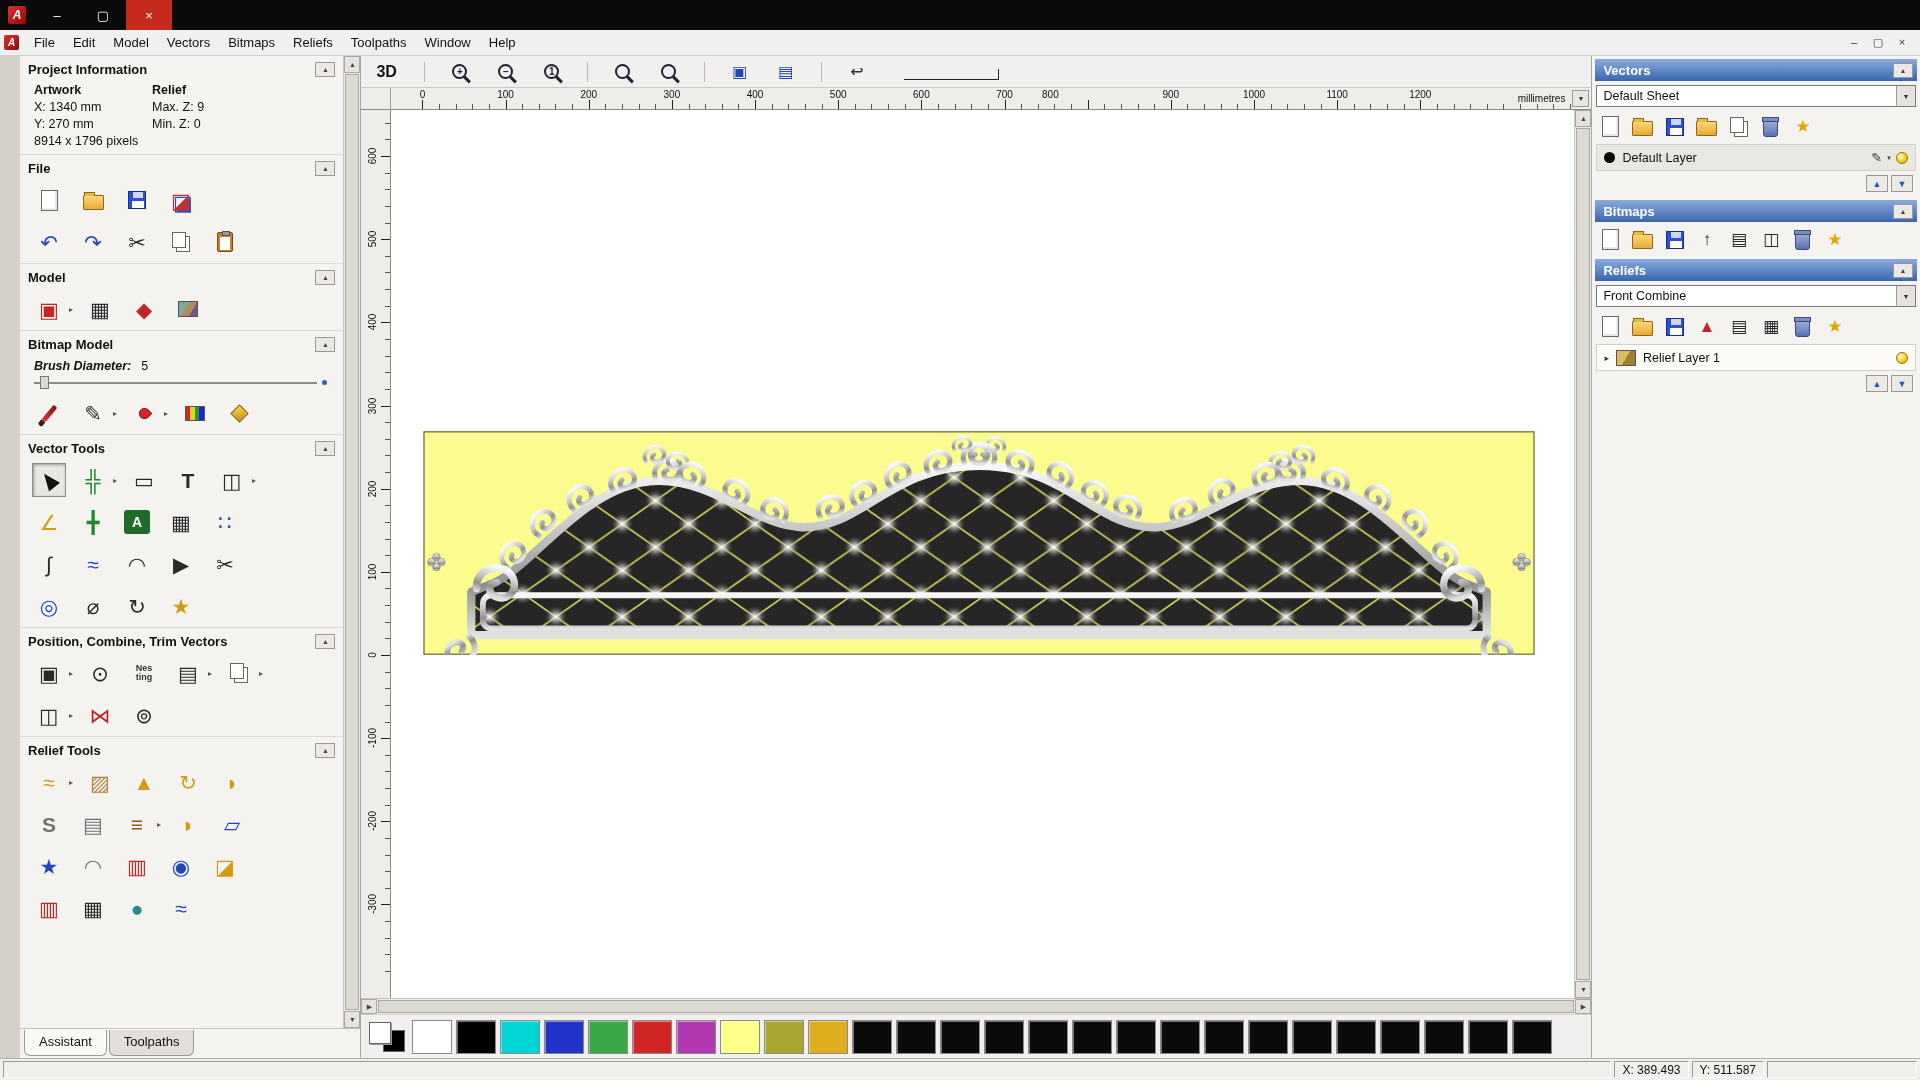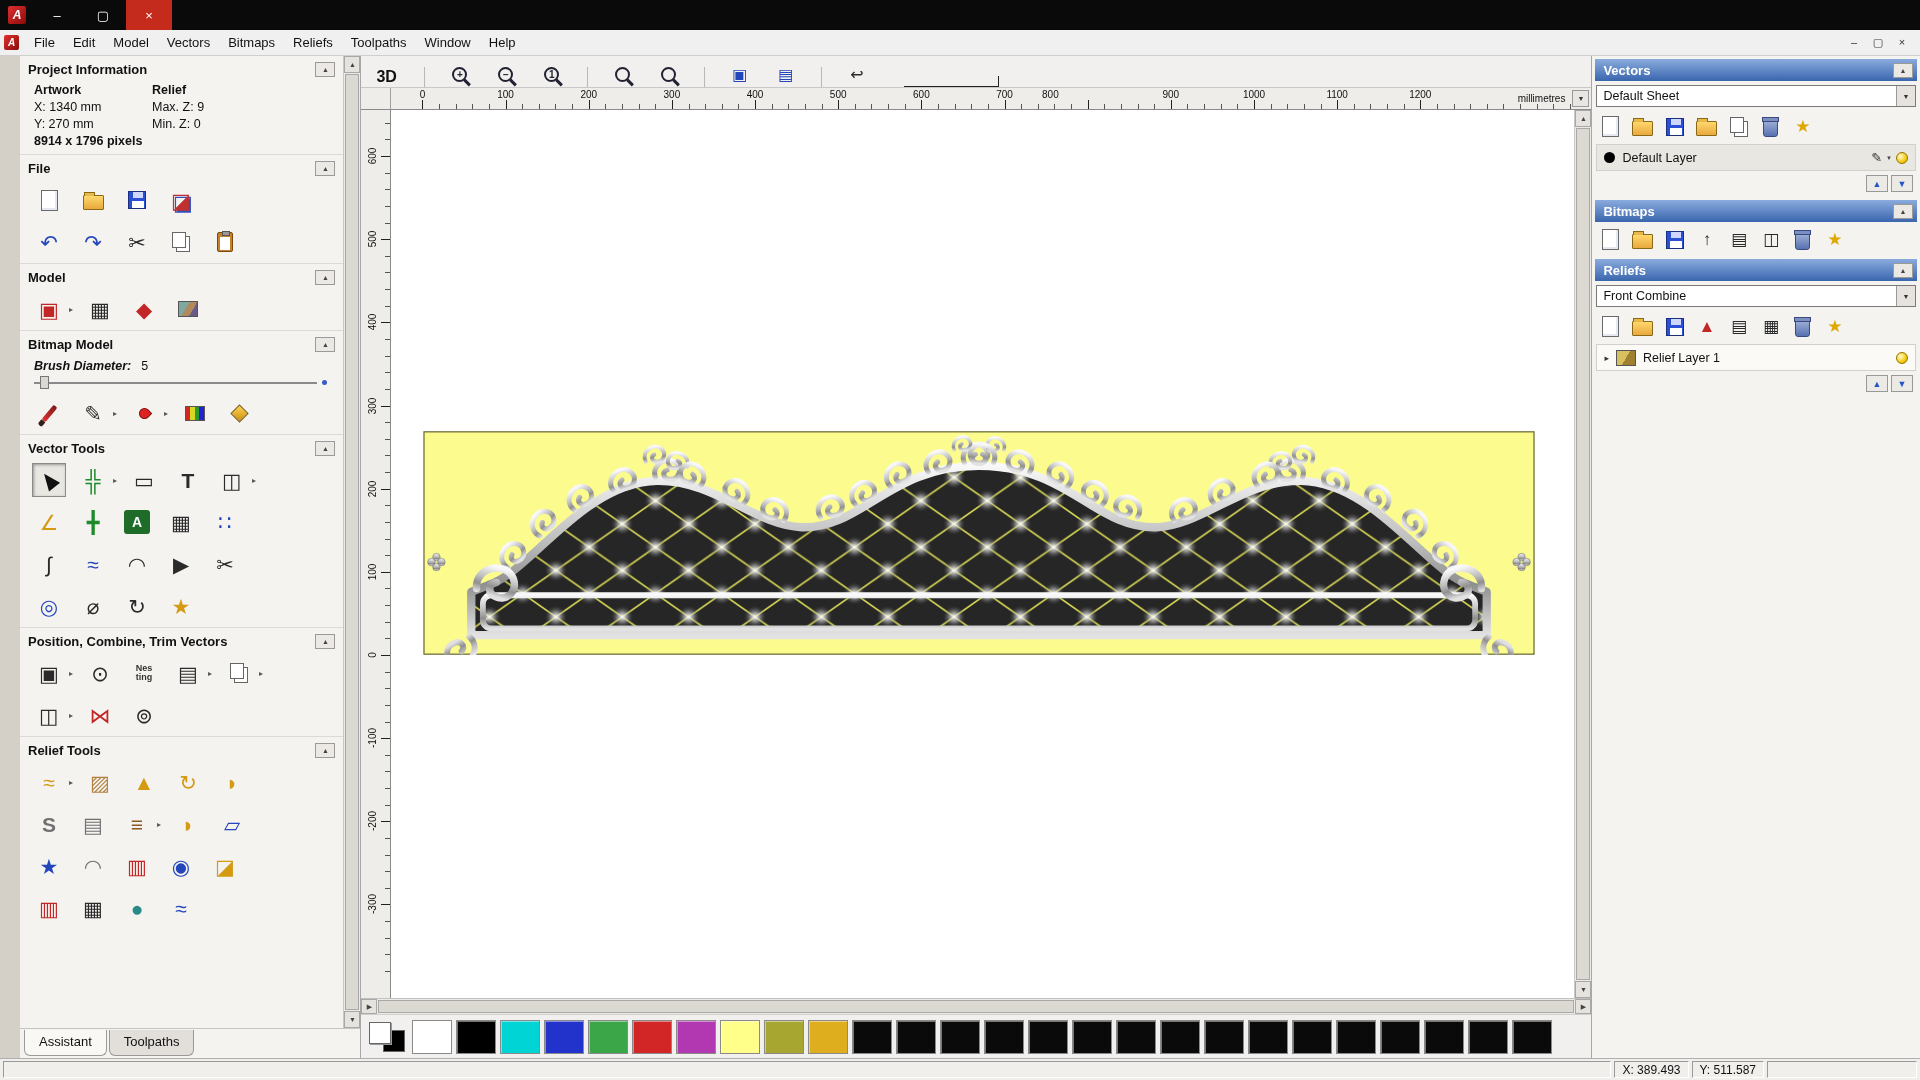--- a/index.html
+++ b/index.html
@@ -76,21 +76,21 @@
 .vscroll{width:17px;background:#efede9;border-left:1px solid #c8c8c8;display:flex;flex-direction:column;flex:none;}
 .sb-btn{height:17px;background:#e6e3de;border:1px solid #a8a8a8;font-size:7px;display:flex;align-items:center;justify-content:center;color:#444;flex:none;}
 .sb-track{flex:1;position:relative;background:#edebe7;}
 .sb-thumb{position:absolute;left:1px;right:1px;top:1px;bottom:1px;background:#dcd9d3;border:1px solid #a8a8a8;}
 
 .lp-tabs{height:30px;display:flex;gap:2px;padding:1px 4px 0;background:#f4f3f0;border-top:1px solid #c6c4c0;}
 .tab{padding:4px 14px;border:1px solid #9a9a9a;border-top:none;border-radius:0 0 6px 6px;background:#e2dfda;font-size:13px;height:26px;}
 .tab.active{background:#f9f8f5;}
 
 .center{width:1243px;display:flex;flex-direction:column;background:#f0f0f0;}
-.toolbar2d{height:32px;display:flex;align-items:flex-end;gap:20px;padding:0 10px;background:#f1f0ee;border-bottom:1px solid #c8c8c8;}
+.toolbar2d{height:32px;display:flex;align-items:center;gap:20px;padding:0 10px;background:#f1f0ee;border-bottom:1px solid #c8c8c8;}
 .btn3d{font-weight:bold;font-size:16px;padding:1px 5px;}
 .tsep{width:1px;height:20px;background:#b8b8b8;margin:0 2px;}
 .tbtn{width:26px;height:26px;display:flex;align-items:center;justify-content:center;}
 .tbtn .g{font-size:16px;}
 .linewidget{width:95px;height:16px;border-bottom:1px solid #222;position:relative;margin-left:14px;}
 .linewidget::after{content:"";position:absolute;right:0;bottom:0;width:1px;height:10px;background:#222;}
 .ruler-row{height:22px;display:flex;}
 .ruler-corner{width:30px;background:#efedea;border-right:1px solid #a0a0a0;border-bottom:1px solid #8a8a8a;flex:none;}
 .hruler{flex:1;position:relative;background:#efedea;border-bottom:1px solid #8a8a8a;overflow:hidden;}
 .hruler .tick-minor{position:absolute;bottom:0;width:1px;height:5px;background:#555;}
@@ -180,21 +180,21 @@
           <span>Project Information</span>
           <span class="rollup">▲</span>
         </div>
         <div class="pi-grid">
           <span class="hd">Artwork</span>
           <span class="hd">Relief</span>
           <span>X: 1340 mm</span>
           <span>Max. Z: 9</span>
           <span>Y: 270 mm</span>
           <span>Min. Z: 0</span>
-          <span style="grid-column:1 / span 2;font-weight:bold;">8914 x 1796 pixels</span>
+          <span style="grid-column:1 / span 2;">8914 x 1796 pixels</span>
         </div>
 
         <div class="sec-h">
           <span>File</span>
           <span class="rollup">▲</span>
         </div>
         <div class="tool-row">
           <span class="t">
               <span class="i-page"></span>
             </span>

